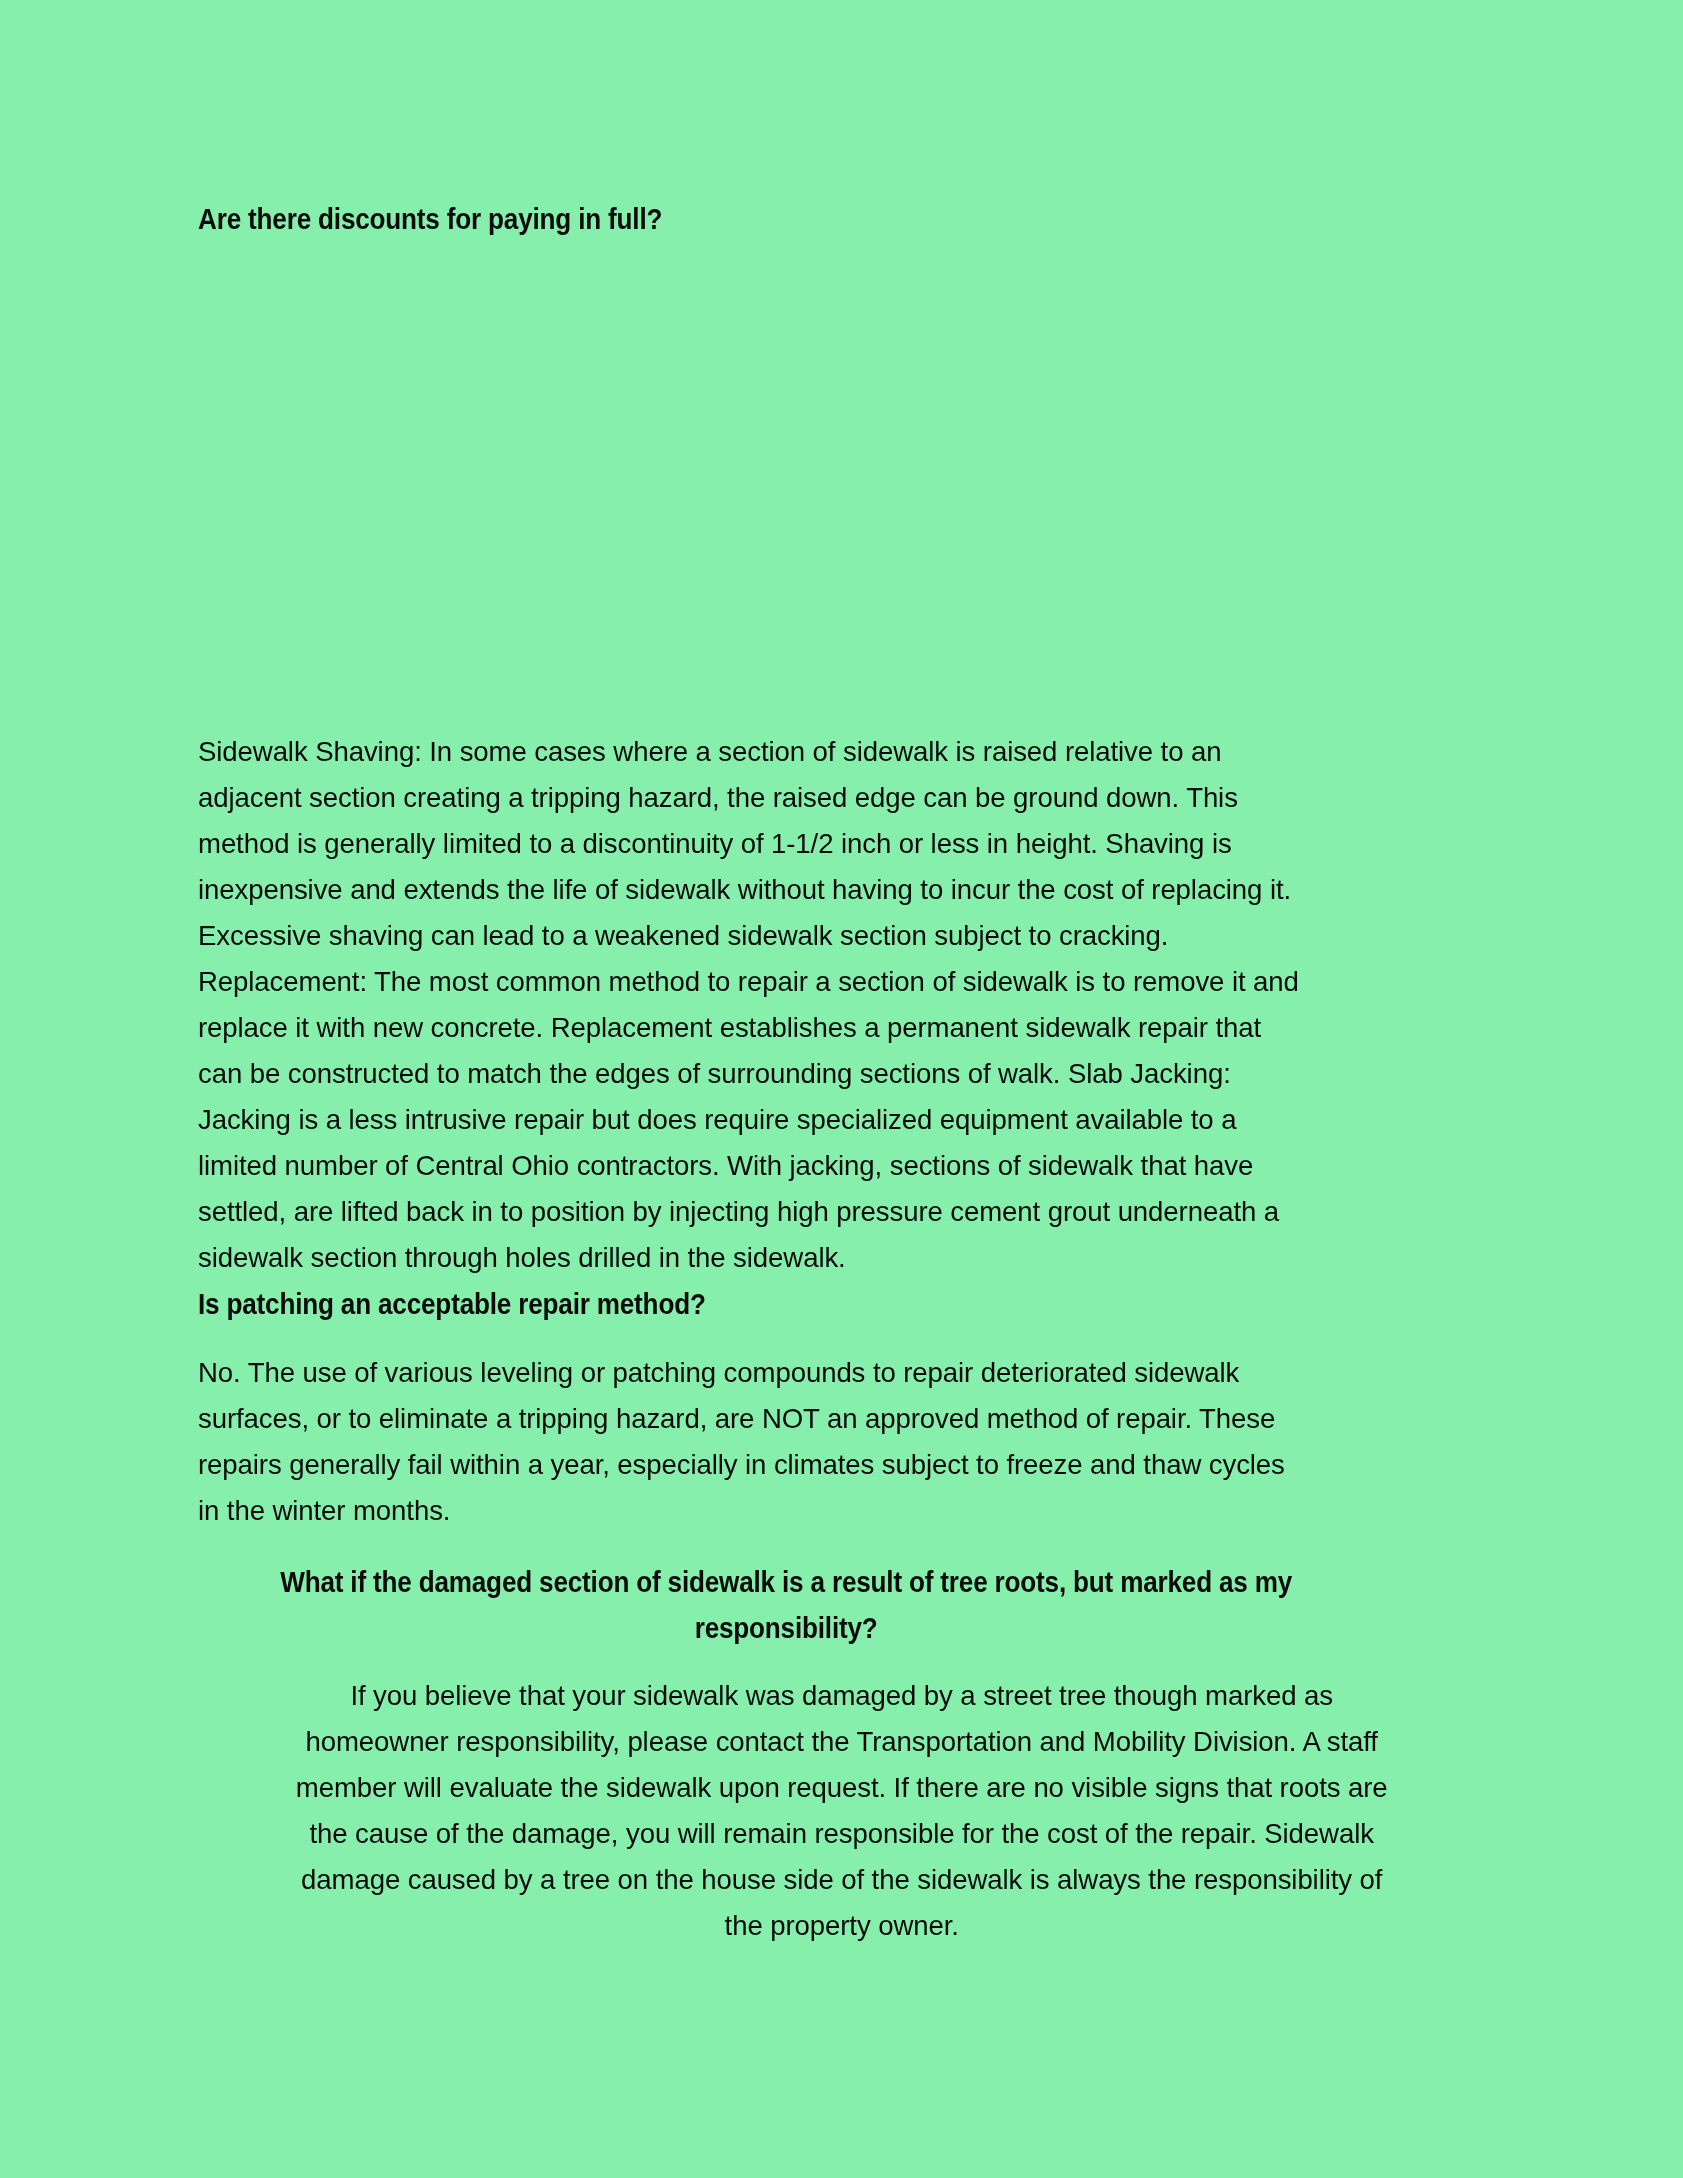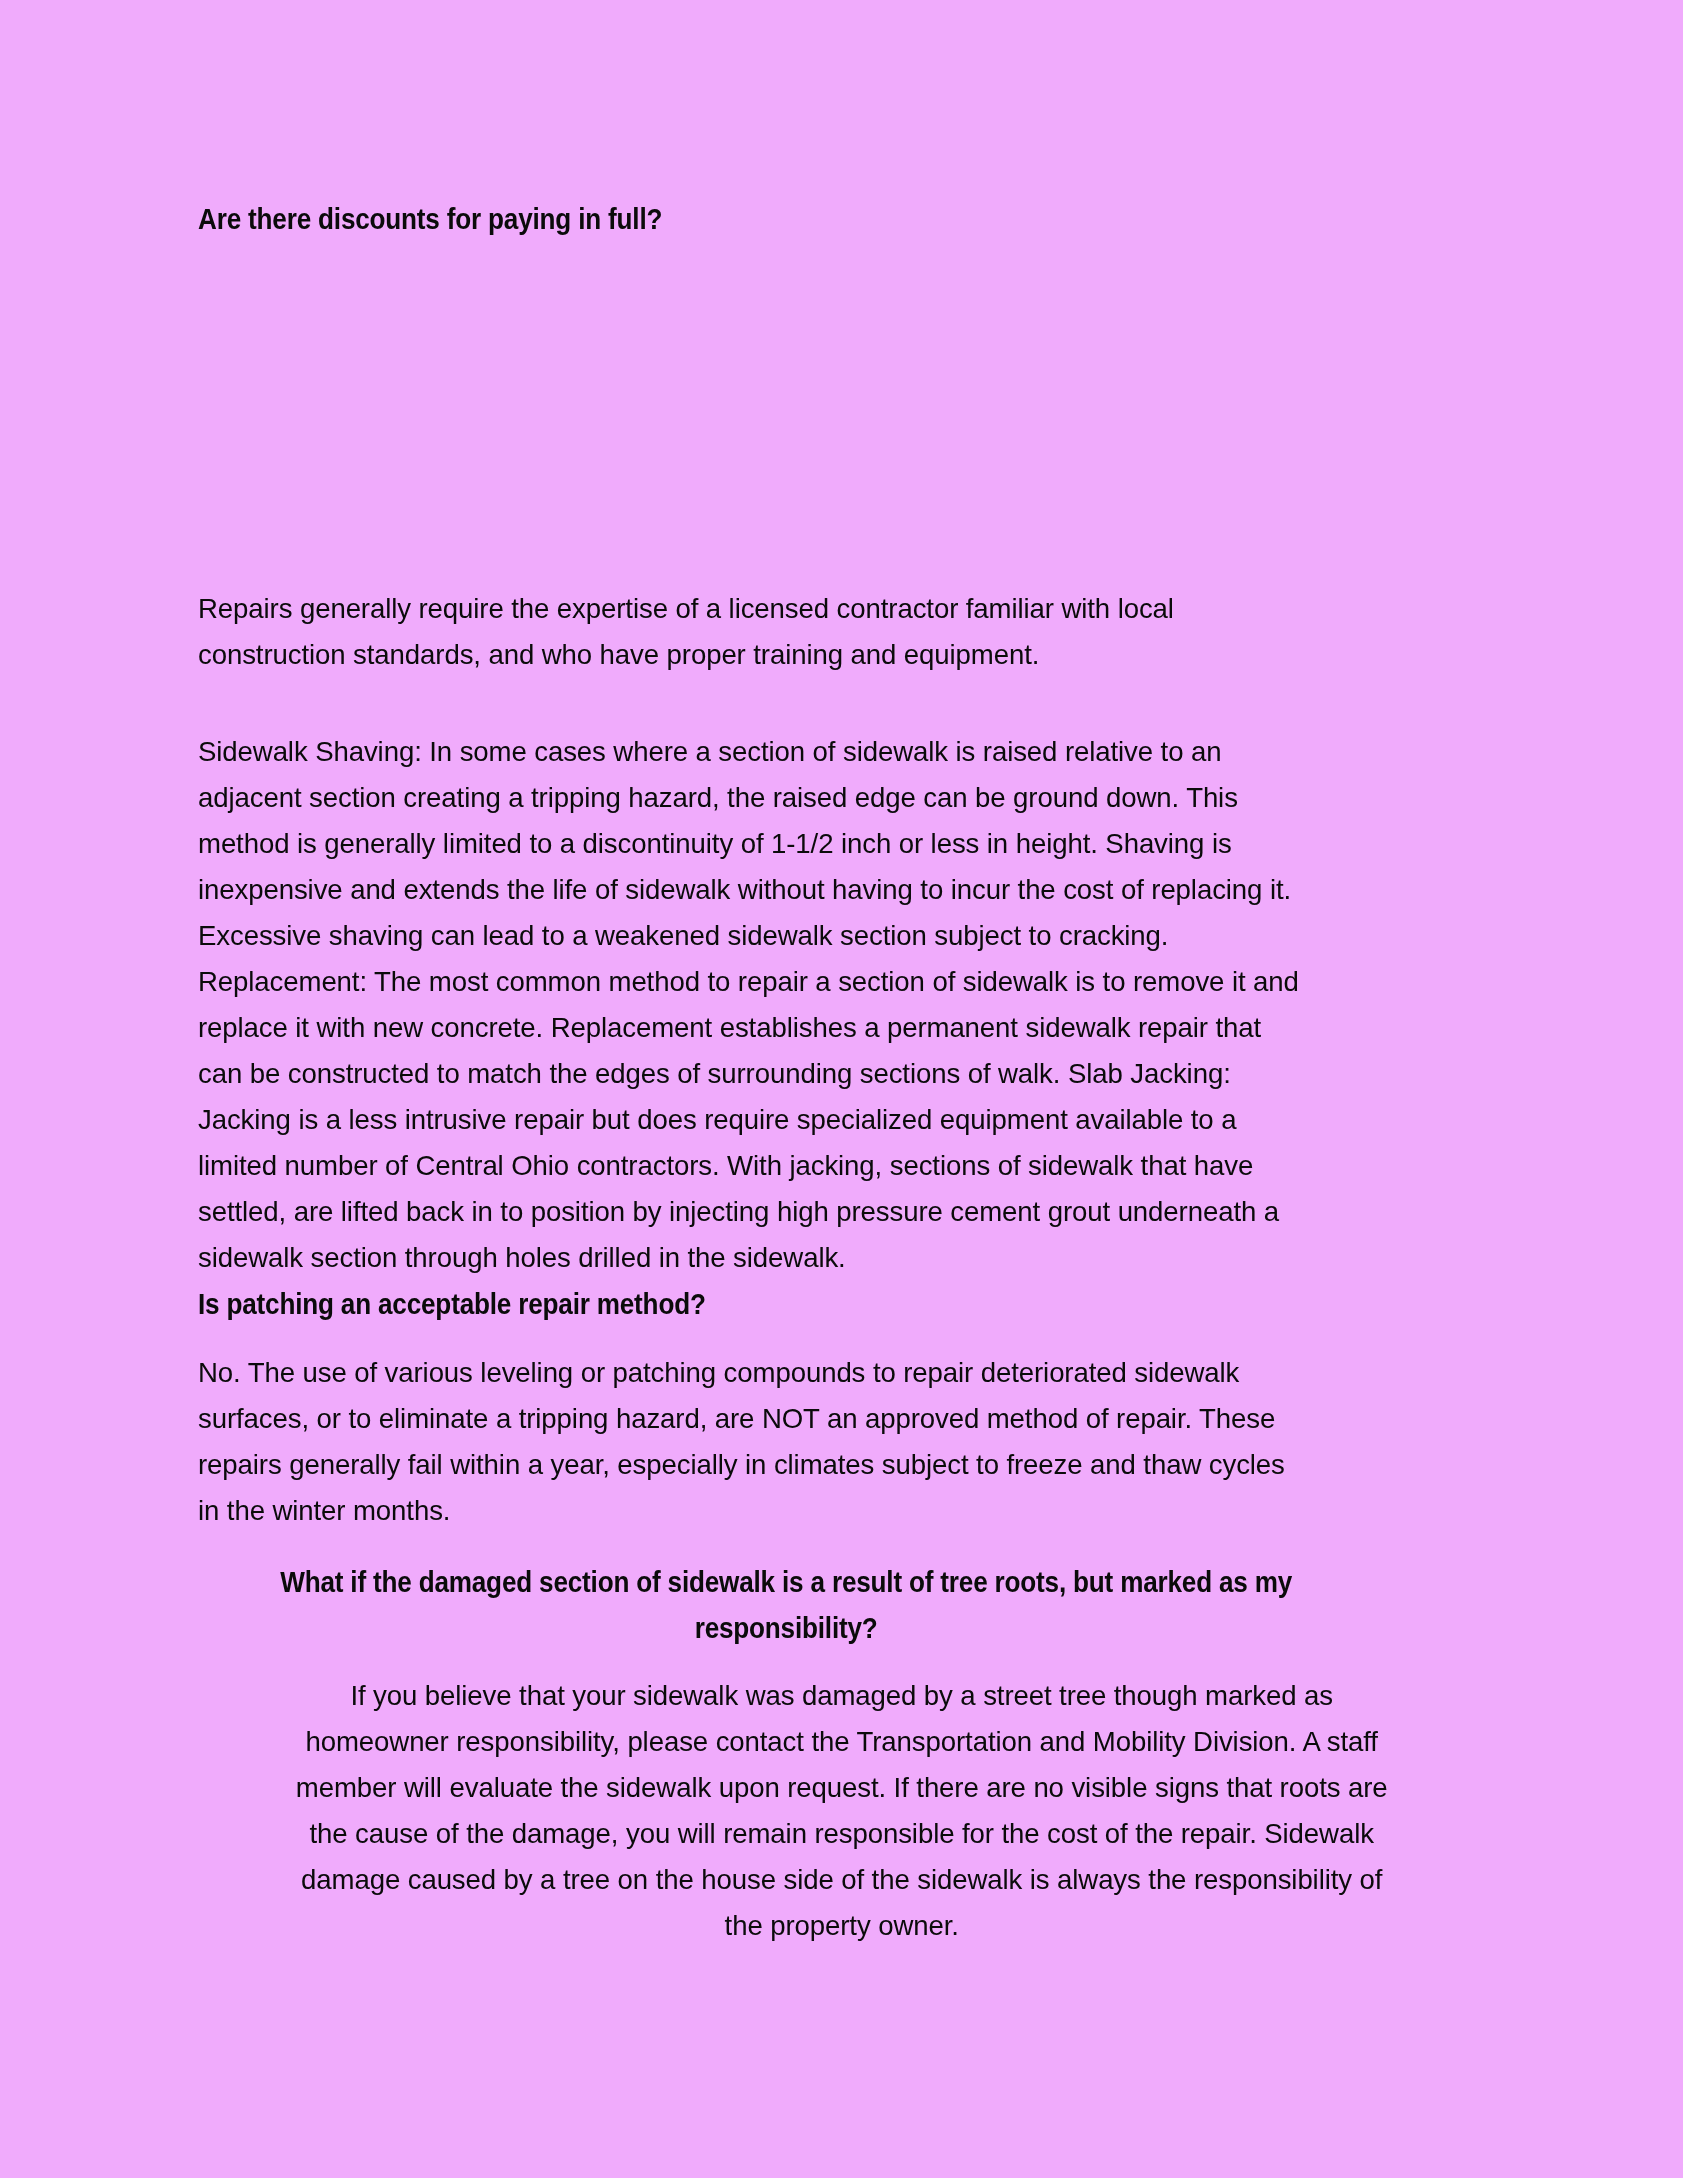--- a/index.html
+++ b/index.html
@@ -13,21 +13,21 @@
     position: relative;
     overflow: hidden;
     color: #0b0b0b;
     font-family: "Liberation Sans", sans-serif;
   }
   .page {
     position: absolute;
     left: 0; top: 0;
     width: 1683px;
     height: 2178px;
-    background: #f0abfc;
+    background: #86efac;
   }
   .block {
     position: absolute;
     left: 198px;
     width: 1307px;
     margin: 0;
   }
   .line {
     display: block;
     white-space: nowrap;
@@ -59,24 +59,20 @@
 </style>
 </head>
 <body>
 
 <div class="page">
 
   <h2 class="block heading" id="h1">
     <span class="line">Are there discounts for paying in full?</span>
   </h2>
 
-  <p class="block body-text" id="p2">
-    <span class="line">Repairs generally require the expertise of a licensed contractor familiar with local</span>
-    <span class="line">construction standards, and who have proper training and equipment.</span>
-  </p>
   <p class="block body-text" id="p3">
     <span class="line">Sidewalk Shaving: In some cases where a section of sidewalk is raised relative to an</span>
     <span class="line">adjacent section creating a tripping hazard, the raised edge can be ground down. This</span>
     <span class="line">method is generally limited to a discontinuity of 1-1/2 inch or less in height. Shaving is</span>
     <span class="line">inexpensive and extends the life of sidewalk without having to incur the cost of replacing it.</span>
     <span class="line">Excessive shaving can lead to a weakened sidewalk section subject to cracking.</span>
     <span class="line">Replacement: The most common method to repair a section of sidewalk is to remove it and</span>
     <span class="line">replace it with new concrete. Replacement establishes a permanent sidewalk repair that</span>
     <span class="line">can be constructed to match the edges of surrounding sections of walk. Slab Jacking:</span>
     <span class="line">Jacking is a less intrusive repair but does require specialized equipment available to a</span>

